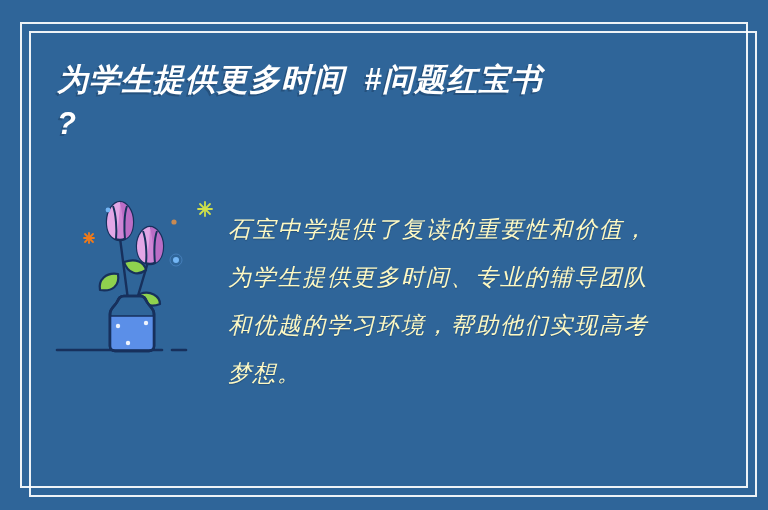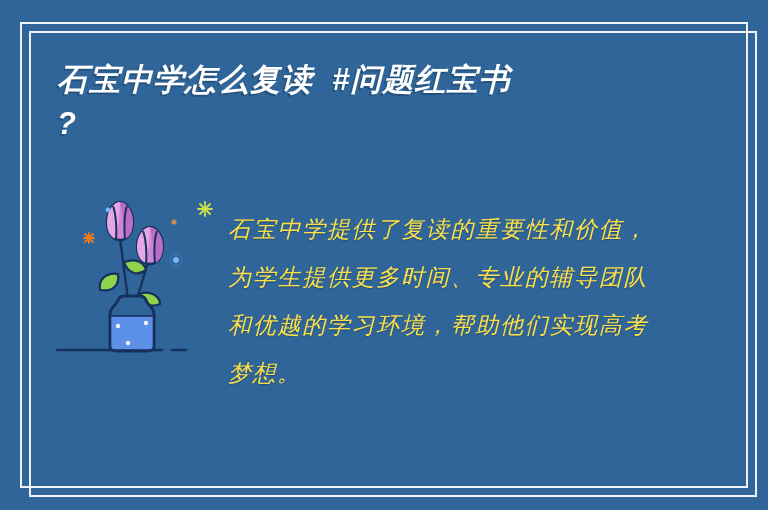--- a/index.html
+++ b/index.html
@@ -64,21 +64,21 @@
   
   .body-text {
     position: absolute;
     left: 228px;
     top: 206px;
     width: 420px;
     font-family: "Liberation Serif", serif;
     font-size: 23px;
     line-height: 48px;
     letter-spacing: 1.5px;
-    color: #fde047;
+    color: #fef9c3;
     font-style: italic;
     text-align: justify;
     text-shadow: 0 1px 1px rgba(18,40,70,0.35);
   }
 
   
   .illustration {
     position: absolute;
     left: 52px;
     top: 190px;
@@ -89,21 +89,21 @@
 </style>
 </head>
 <body>
 
 <div id="poster">
 
   <div class="frame-outer"></div>
   <div class="frame-inner"></div>
 
   <div class="title-block">
-    <div class="title-line">石宝中学怎么复读  #问题红宝书</div>
+    <div class="title-line">为学生提供更多时间  #问题红宝书</div>
     <div class="title-line">?</div>
   </div>
 
   <div class="body-text">石宝中学提供了复读的重要性和价值，为学生提供更多时间、专业的辅导团队和优越的学习环境，帮助他们实现高考梦想。</div>
 
   <div class="illustration">
     <svg viewBox="0 0 180 185" width="180" height="185" xmlns="http://www.w3.org/2000/svg">
 
       <line x1="5" y1="160" x2="110" y2="160" stroke="#17305c" stroke-width="2.6" stroke-linecap="round"></line>
       <line x1="120" y1="160" x2="134" y2="160" stroke="#17305c" stroke-width="2.6" stroke-linecap="round"></line>

